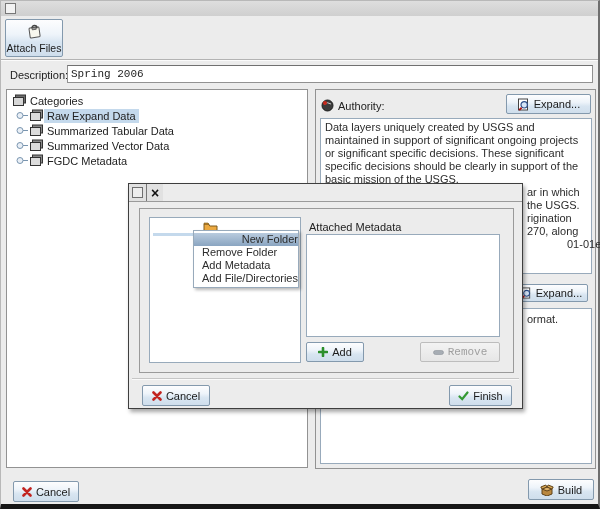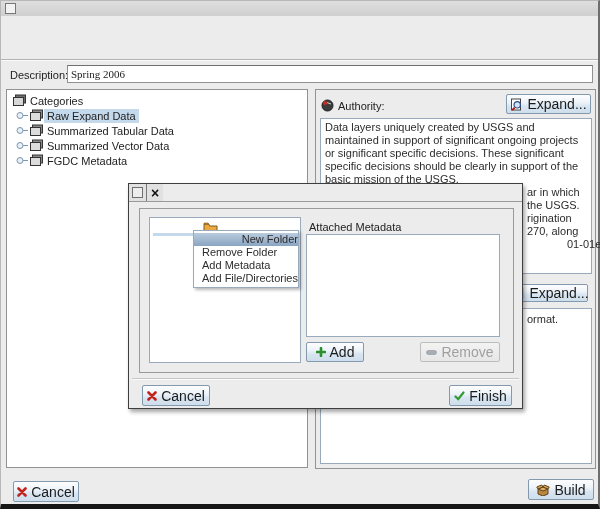--- a/index.html
+++ b/index.html
@@ -16,29 +16,29 @@
   }
   
   .titlestrip{position:absolute;left:0;top:0;right:0;height:15px;background:linear-gradient(#dedede,#cfcfcf);}
   .winicon{position:absolute;left:4px;top:2px;width:11px;height:11px;background:#f2f2f2;border:1px solid #777;}
   .toolbar{position:absolute;left:0;top:15px;right:0;height:44px;border-bottom:1px solid #b3b3b3;}
   .toolbar:after{content:"";position:absolute;left:0;right:0;bottom:-2px;height:1px;background:#fbfbfb;}
   
   .btn{
     position:absolute;display:flex;align-items:center;justify-content:center;gap:4px;
     background:linear-gradient(180deg,#fdfdfe 0%,#eef4fa 40%,#d8e5f1 62%,#cfdeec 100%);
-    border:1px solid #8399ad;border-radius:2px;color:#1b1b1b;font-size:14px;cursor:default;white-space:nowrap;
+    border:1px solid #8399ad;border-radius:2px;color:#1b1b1b;font-size:11px;cursor:default;white-space:nowrap;
   }
   .btn.disabled{background:linear-gradient(#f3f3f3,#e6e6e6);border-color:#bdbdbd;color:#9f9f9f;}
   .btn-attach{left:4px;top:18px;width:58px;height:38px;flex-direction:column;gap:3px;font-size:10.5px;padding-top:2px;}
   
   .desc-label{position:absolute;left:9px;top:68px;}
   .desc-field{
     position:absolute;left:66px;top:64px;width:526px;height:18px;background:#fff;
-    border:1px solid #919191;border-top-color:#707070;font-family:Liberation Serif, serif;
+    border:1px solid #919191;border-top-color:#707070;font-family:Liberation Mono, monospace;
     font-size:11px;padding:0 3px;color:#222;
   }
   
   .panel{position:absolute;background:#fff;border:1px solid #929292;}
   #left-panel{left:5px;top:88px;width:302px;height:379px;}
   #right-panel{left:314px;top:88px;width:281px;height:380px;background:#ececec;}
   
   .tree-row{position:absolute;height:15px;display:flex;align-items:center;white-space:nowrap;}
   .tree-label{padding:1px 3px;}
   .tree-label.sel{background:#c4d9ec;}
@@ -69,20 +69,30 @@
 </head>
 <body>
 
 <div id="win">
 
   <div class="titlestrip">
     <div class="winicon"></div>
   </div>
 
   <div class="toolbar"></div>
+  <button class="btn btn-attach">
+    <span class="small-ico">
+      <svg width="17" height="15" viewBox="0 0 17 15">
+        <rect x="3.5" y="3.5" width="10" height="10" rx="1" fill="#f7f7ee" stroke="#555" transform="rotate(-8 8 8)"></rect>
+        <path d="M6 4.2 Q6 1.5 8.5 1.5 Q11 1.5 11 4.2" fill="none" stroke="#444" stroke-width="1.4"></path>
+        <rect x="6.6" y="3.4" width="4" height="2.2" fill="#9a9a9a" stroke="#444" stroke-width="0.7" transform="rotate(-8 8 8)"></rect>
+      </svg>
+    </span>
+    <span>Attach Files</span>
+  </button>
 
   <span class="desc-label">Description:</span>
   <input class="desc-field" type="text" value="Spring 2006" style="">
 
   <div class="panel" id="left-panel">
     <div class="tree-row" style="left:5px;top:3px;">
       <span class="small-ico">
         <svg width="15" height="13" viewBox="0 0 15 13">
           <rect x="3.5" y="1" width="10" height="8" fill="#6d6d6d" stroke="#333"></rect>
           <rect x="1.5" y="3.5" width="10" height="8" fill="#d7d7d7" stroke="#333"></rect>
@@ -252,21 +262,21 @@
 
       <button class="btn" style="left:166px;top:133px;width:58px;height:20px;">
         <span class="small-ico">
           <svg width="10" height="10" viewBox="0 0 10 10">
             <path d="M5 1 L5 9 M1 5 L9 5" stroke="#2c8f2c" stroke-width="2.6" stroke-linecap="round"></path>
           </svg>
         </span>
         <span>Add</span>
       </button>
 
-      <button class="btn disabled" style="left:280px;top:133px;width:80px;height:20px;">
+      <button class="btn disabled" style="left:280px;top:133px;width:80px;height:20px;font-family:Liberation Mono, monospace;">
         <span class="small-ico">
           <svg width="11" height="5" viewBox="0 0 11 5">
             <rect x="0.5" y="0.5" width="10" height="4" rx="2" fill="#a7adb4" stroke="#8d939a" stroke-width="0.6"></rect>
           </svg>
         </span>
         <span>Remove</span>
       </button>
     </div>
 
     <div class="dlg-sep"></div>

